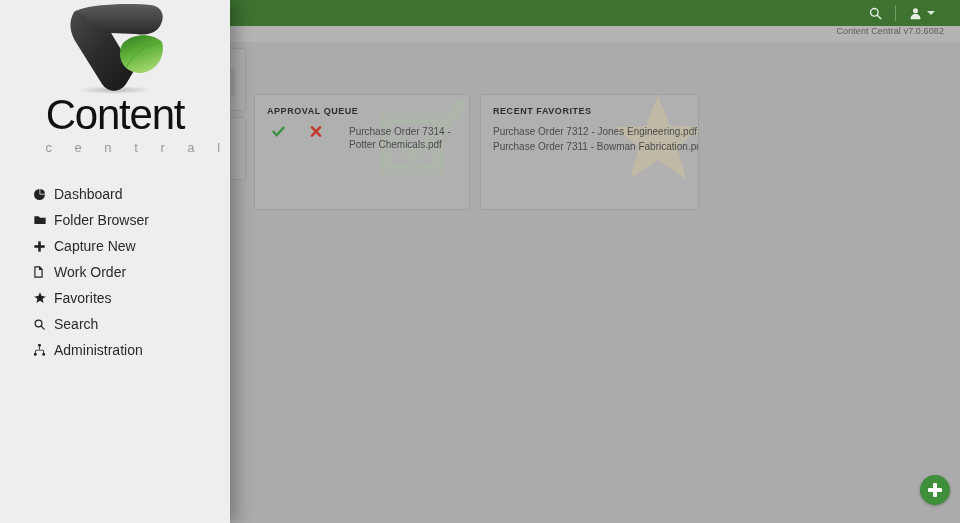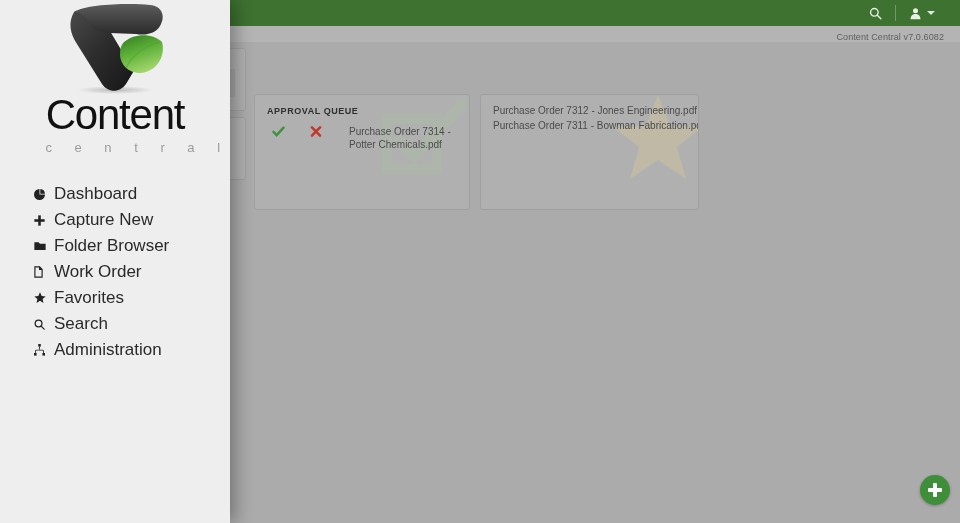--- a/index.html
+++ b/index.html
@@ -26,21 +26,21 @@
     width: 1px; height: 16px; background: rgba(255,255,255,.28); margin: 0 2px;
   }
   .user-caret {
     width: 0; height: 0; border-left: 4px solid transparent;
     border-right: 4px solid transparent; border-top: 4px solid #dfe8dc;
     margin-left: 5px;
   }
   .versionbar {
     position: absolute; left: 0; top: 26px; width: 960px; height: 16px;
     background: #b4b4b4;
-    display: flex; align-items: flex-end; justify-content: flex-end;
+    display: flex; align-items: flex-start; justify-content: flex-end;
     padding-right: 16px;
   }
   .version-text { font-size: 9px; color: #5e5e5e; letter-spacing: .1px; }
 
   .content-area {
     position: absolute; left: 16px; top: 42px; width: 960px; height: 481px;
     background: #ababab;
   }
 
   
@@ -124,21 +124,21 @@
   }
   .nav { margin-top: 26px; }
   .nav-item {
     display: flex; align-items: center; height: 26px;
     padding-left: 34px; cursor: pointer; color: #2d2d2d;
   }
   .nav-icon {
     width: 20px; flex: 0 0 20px; display: flex;
     align-items: center; justify-content: flex-start; color: #222;
   }
-  .nav-label { font-size: 17px; color: #2a2a2a; }
+  .nav-label { font-size: 14px; color: #2a2a2a; }
 </style>
 </head>
 <body>
 
 <div class="app">
 
   <div class="topbar">
     <div class="topbar-icon">
       <svg width="13" height="13" viewBox="0 0 16 16" fill="none" stroke="currentColor" stroke-width="1.7">
         <circle cx="6.6" cy="6.6" r="4.7"></circle>
@@ -195,20 +195,21 @@
           </span>
           <span class="approval-doc">Purchase Order 7314 - Potter Chemicals.pdf</span>
         </div>
       </div>
     </div>
 
     <div class="panel panel-favorites">
       <svg class="watermark wm-star" width="92" height="90" viewBox="0 0 92 90">
         <path d="M46 2 L58 33 L91 34 L65 54 L74 86 L46 67 L18 86 L27 54 L1 34 L34 33 Z" fill="#d6c89a"></path>
       </svg>
+      <div class="panel-title">RECENT FAVORITES</div>
       <div class="panel-body">
         <div class="fav-item">Purchase Order 7312 - Jones Engineering.pdf</div>
         <div class="fav-item">Purchase Order 7311 - Bowman Fabrication.pdf</div>
       </div>
     </div>
 
     <div class="fab">
       <span class="fab-plus"></span>
     </div>
 
@@ -260,35 +261,35 @@
           <svg width="11" height="11" viewBox="0 0 12 12" fill="currentColor">
             <path d="M6 0 A6 6 0 1 0 12 6 H6 Z"></path>
             <path d="M6.9 0.1 A5.4 5.4 0 0 1 11.9 5.1 H6.9 Z"></path>
           </svg>
         </span>
         <span class="nav-label">Dashboard</span>
       </div>
 
       <div class="nav-item">
         <span class="nav-icon">
+          <svg width="12" height="10" viewBox="0 0 13 10" fill="currentColor">
+            <path d="M0.4 1 h4.6 l1.4 1.6 h6.2 v6.6 H0.4 Z"></path>
+          </svg>
+        </span>
+        <span class="nav-label">Folder Browser</span>
+      </div>
+
+      <div class="nav-item">
+        <span class="nav-icon">
           <svg width="11" height="11" viewBox="0 0 12 12" fill="currentColor">
             <rect x="4.6" y="0.4" width="2.8" height="11.2"></rect>
             <rect x="0.4" y="4.6" width="11.2" height="2.8"></rect>
           </svg>
         </span>
         <span class="nav-label">Capture New</span>
-      </div>
-
-      <div class="nav-item">
-        <span class="nav-icon">
-          <svg width="12" height="10" viewBox="0 0 13 10" fill="currentColor">
-            <path d="M0.4 1 h4.6 l1.4 1.6 h6.2 v6.6 H0.4 Z"></path>
-          </svg>
-        </span>
-        <span class="nav-label">Folder Browser</span>
       </div>
 
       <div class="nav-item">
         <span class="nav-icon">
           <svg width="9" height="12" viewBox="0 0 10 13" fill="none" stroke="currentColor" stroke-width="1.3">
             <path d="M1 0.8 h5.2 L9 3.6 V12.2 H1 Z"></path>
             <path d="M6.2 0.8 V3.6 H9" fill="currentColor"></path>
           </svg>
         </span>
         <span class="nav-label">Work Order</span>

